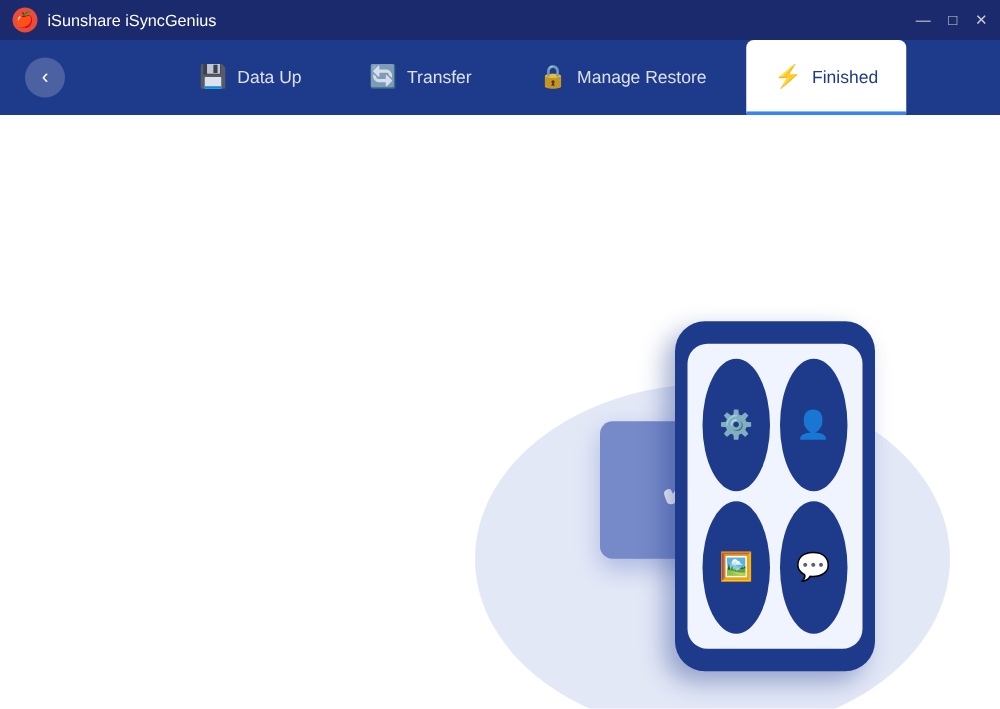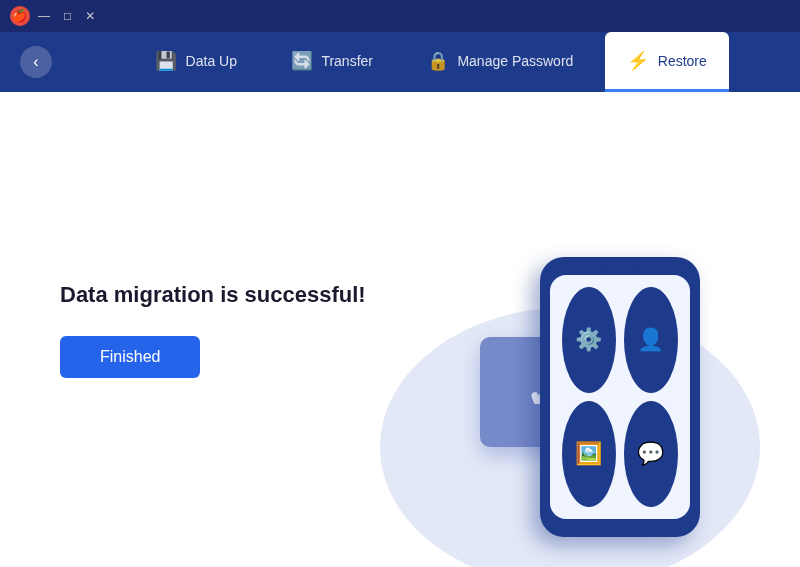--- a/index.html
+++ b/index.html
@@ -225,55 +225,52 @@
       font-size: 48px;
       font-weight: bold;
       line-height: 1;
     }
   </style>
 </head>
 <body>
 
 <div class="titlebar">
   <div class="titlebar-logo">🍎</div>
+  <span class="titlebar-title">iSunshare iSyncGenius</span>
   <div class="titlebar-controls">
     <span class="titlebar-btn">—</span>
     <span class="titlebar-btn">□</span>
     <span class="titlebar-btn">✕</span>
   </div>
 </div>
 
 <div class="navbar">
   <div class="nav-back">‹</div>
   <div class="nav-tabs">
     <div class="nav-tab">
       <span class="nav-tab-icon">💾</span>
       <span>Data Up</span>
     </div>
     <div class="nav-tab">
       <span class="nav-tab-icon">🔄</span>
       <span>Transfer</span>
     </div>
     <div class="nav-tab">
       <span class="nav-tab-icon">🔒</span>
-      <span>Manage Password</span>
+      <span>Manage Restore</span>
     </div>
     <div class="nav-tab active">
       <span class="nav-tab-icon">⚡</span>
-      <span>Restore</span>
+      <span>Finished</span>
     </div>
   </div>
 </div>
 
 <div class="main-content">
 
-  <div class="success-area">
-    <div class="success-title">Data migration is successful!</div>
-    <button class="finished-btn">Finished</button>
-  </div>
 
   <div class="illustration">
 
     <div class="bg-ellipse"></div>
 
     <div class="check-card">
       <span class="check-mark">✓</span>
     </div>
 
     <div class="phone">

